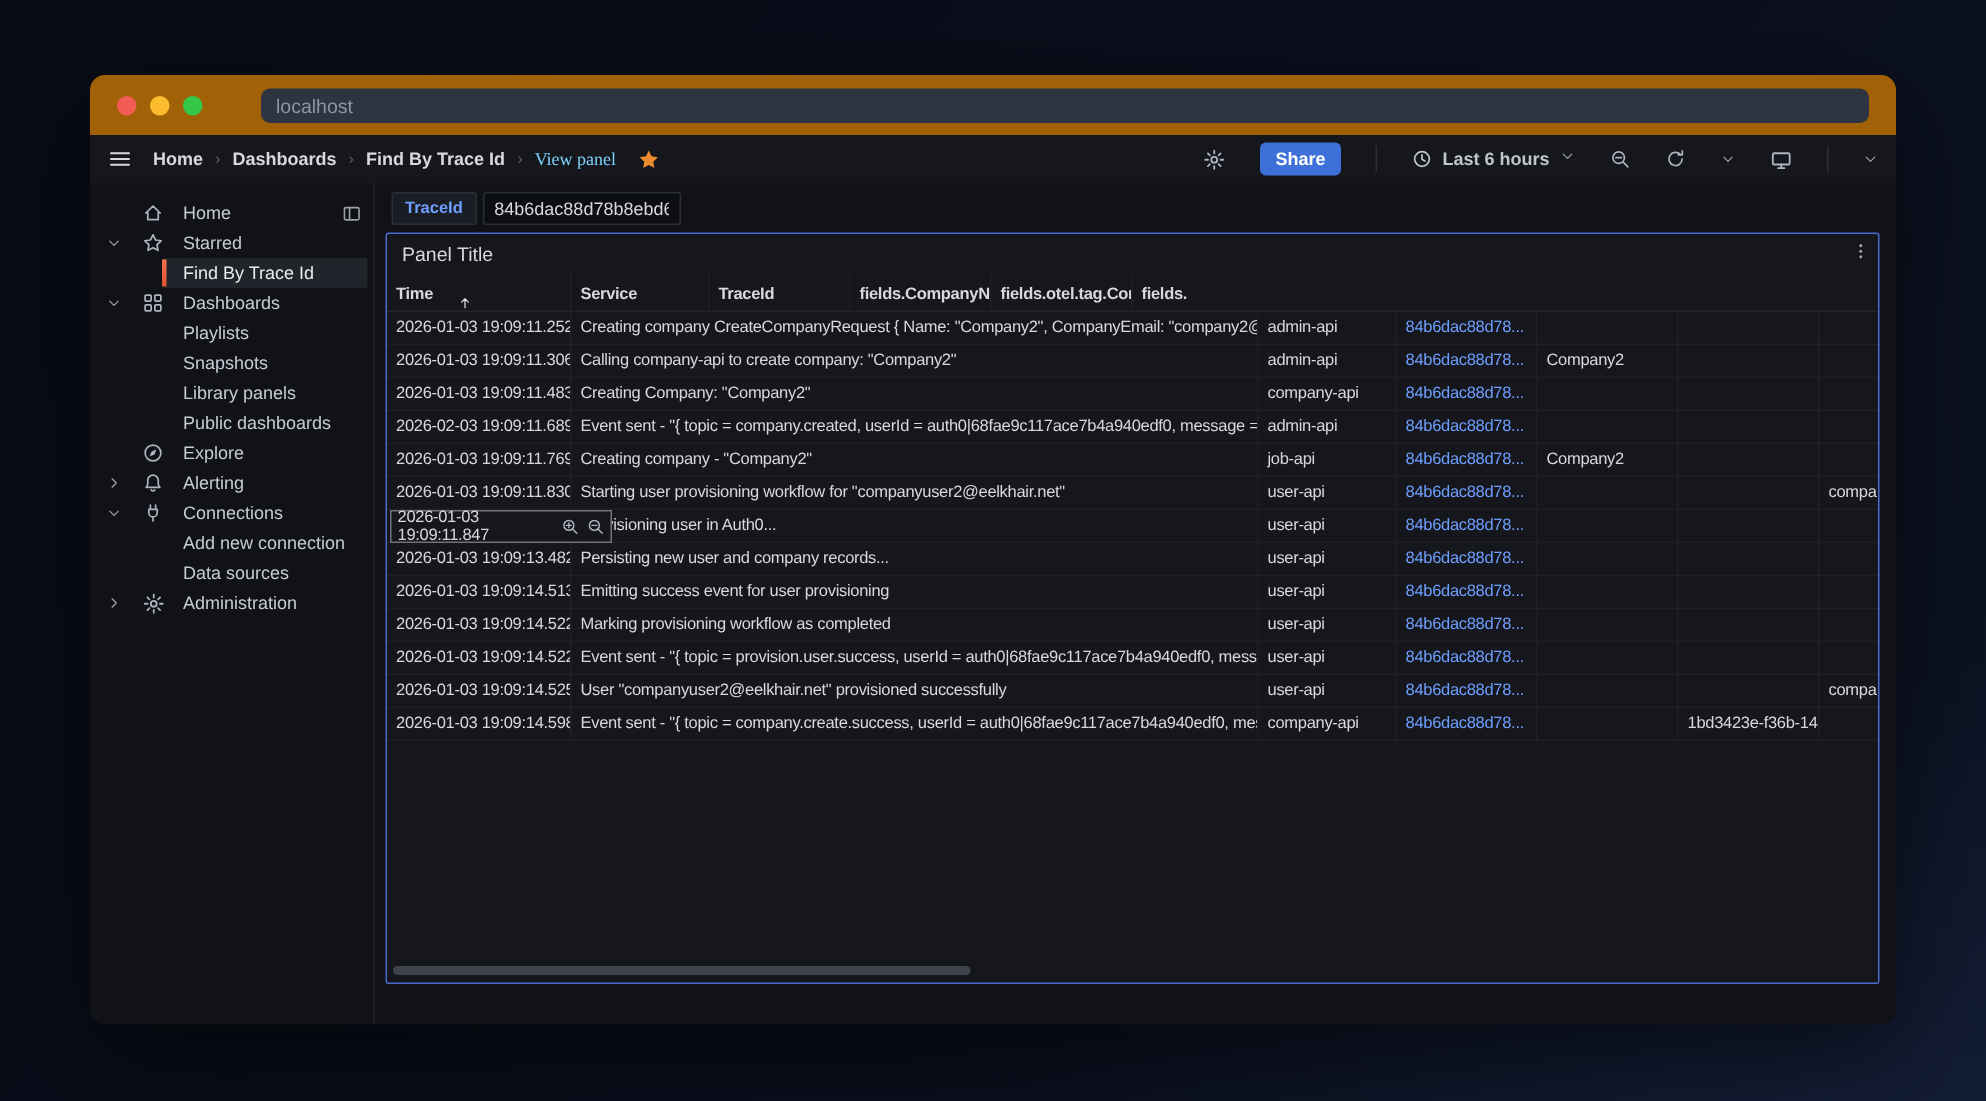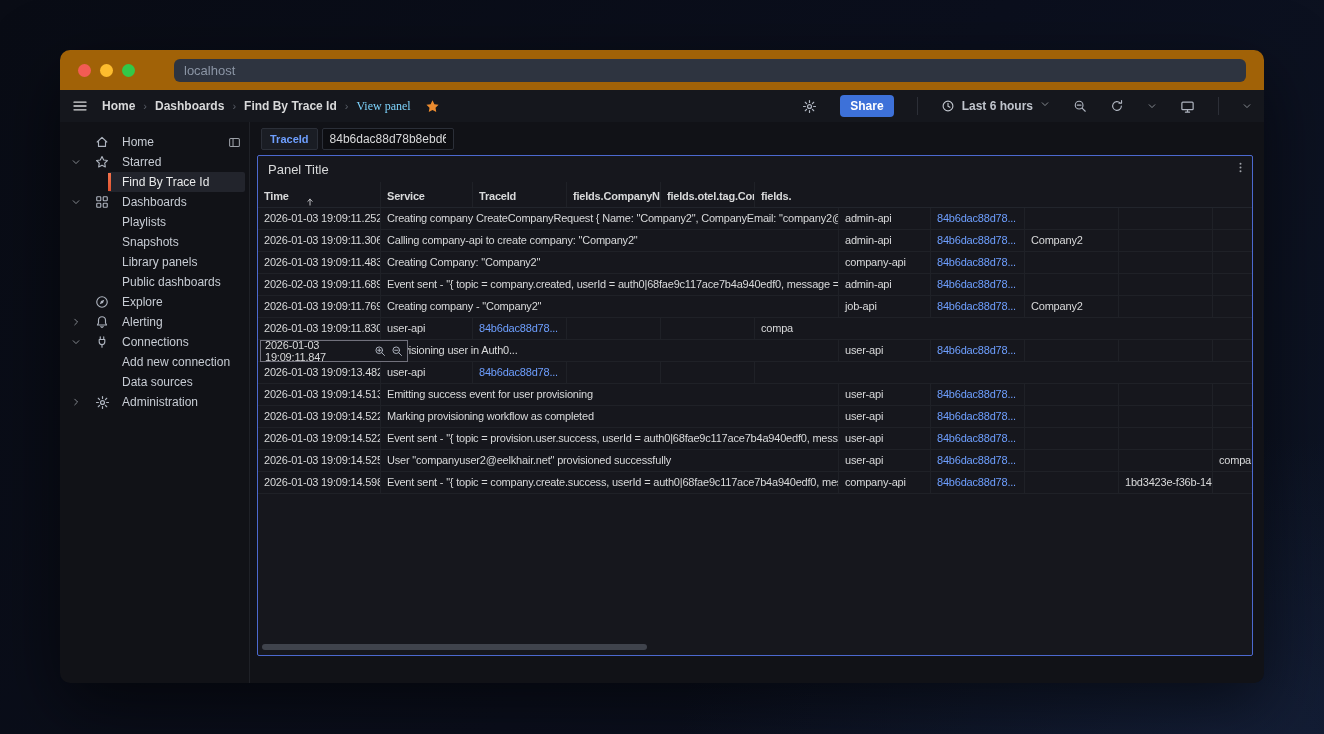--- a/index.html
+++ b/index.html
@@ -408,20 +408,21 @@
                 <span class="cell col-time">2026-01-03 19:09:11.769</span>
                 <span class="cell col-msg">Creating company - "Company2"</span>
                 <span class="cell col-svc">job-api</span>
                 <span class="cell col-trace trace-link">84b6dac88d78...</span>
                 <span class="cell col-company">Company2</span>
                 <span class="cell col-otel"></span>
                 <span class="cell col-fields"></span>
               </div>
               <div class="trow">
                 <span class="cell col-time">2026-01-03 19:09:11.830</span>
+                <span class="cell col-msg">Starting user provisioning workflow for "companyuser2@eelkhair.net"</span>
                 <span class="cell col-svc">user-api</span>
                 <span class="cell col-trace trace-link">84b6dac88d78...</span>
                 <span class="cell col-company"></span>
                 <span class="cell col-otel"></span>
                 <span class="cell col-fields">compa</span>
               </div>
               <div class="trow">
                 <span class="cell col-time">2026-01-03 19:09:11.847</span>
                 <span class="cell col-msg">Provisioning user in Auth0...</span>
                 <span class="cell col-svc">user-api</span>
@@ -440,20 +441,21 @@
                   <span class="hb-ic">
                     <svg width="12" height="12" viewBox="0 0 16 16">
                       <circle cx="7" cy="7" r="4.4" fill="none" stroke="currentColor" stroke-width="1.3" stroke-linecap="round" stroke-linejoin="round"></circle>
                       <path d="M10.4 10.4 14 14M4.9 7h4.2" fill="none" stroke="currentColor" stroke-width="1.3" stroke-linecap="round" stroke-linejoin="round"></path>
                     </svg>
                   </span>
                 </div>
               </div>
               <div class="trow">
                 <span class="cell col-time">2026-01-03 19:09:13.482</span>
+                <span class="cell col-msg">Persisting new user and company records...</span>
                 <span class="cell col-svc">user-api</span>
                 <span class="cell col-trace trace-link">84b6dac88d78...</span>
                 <span class="cell col-company"></span>
                 <span class="cell col-otel"></span>
                 <span class="cell col-fields"></span>
               </div>
               <div class="trow">
                 <span class="cell col-time">2026-01-03 19:09:14.513</span>
                 <span class="cell col-msg">Emitting success event for user provisioning</span>
                 <span class="cell col-svc">user-api</span>

